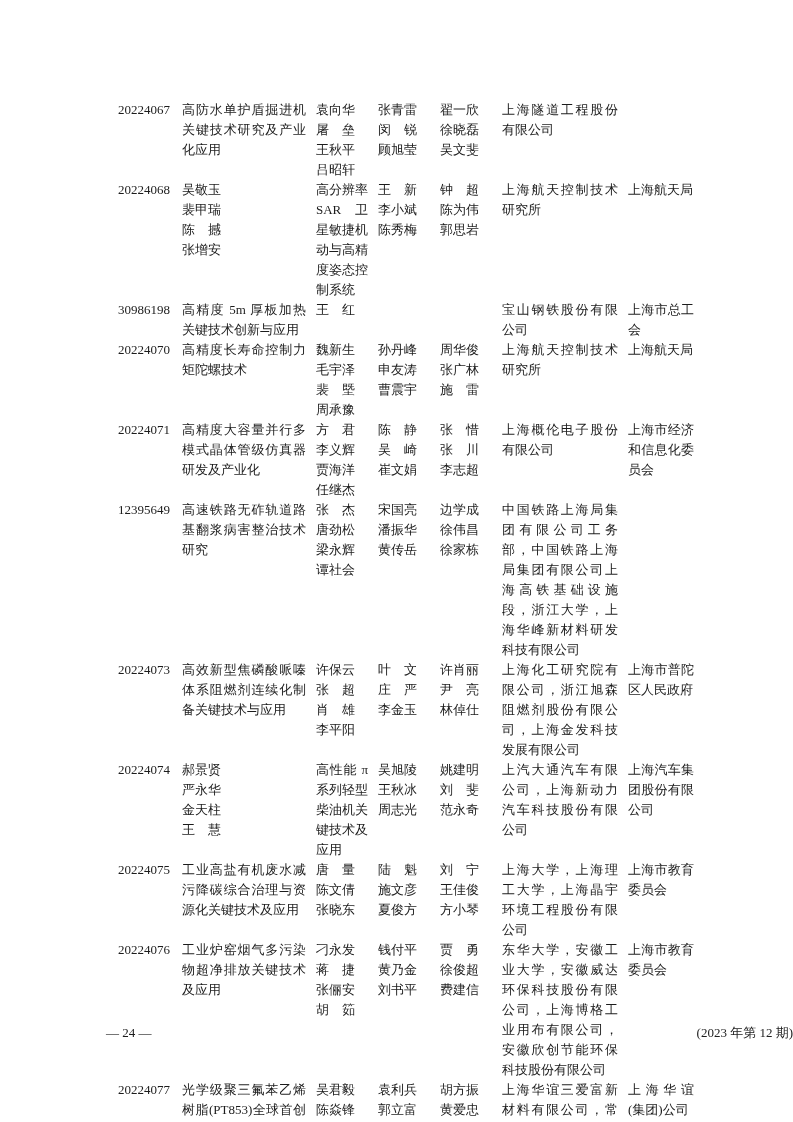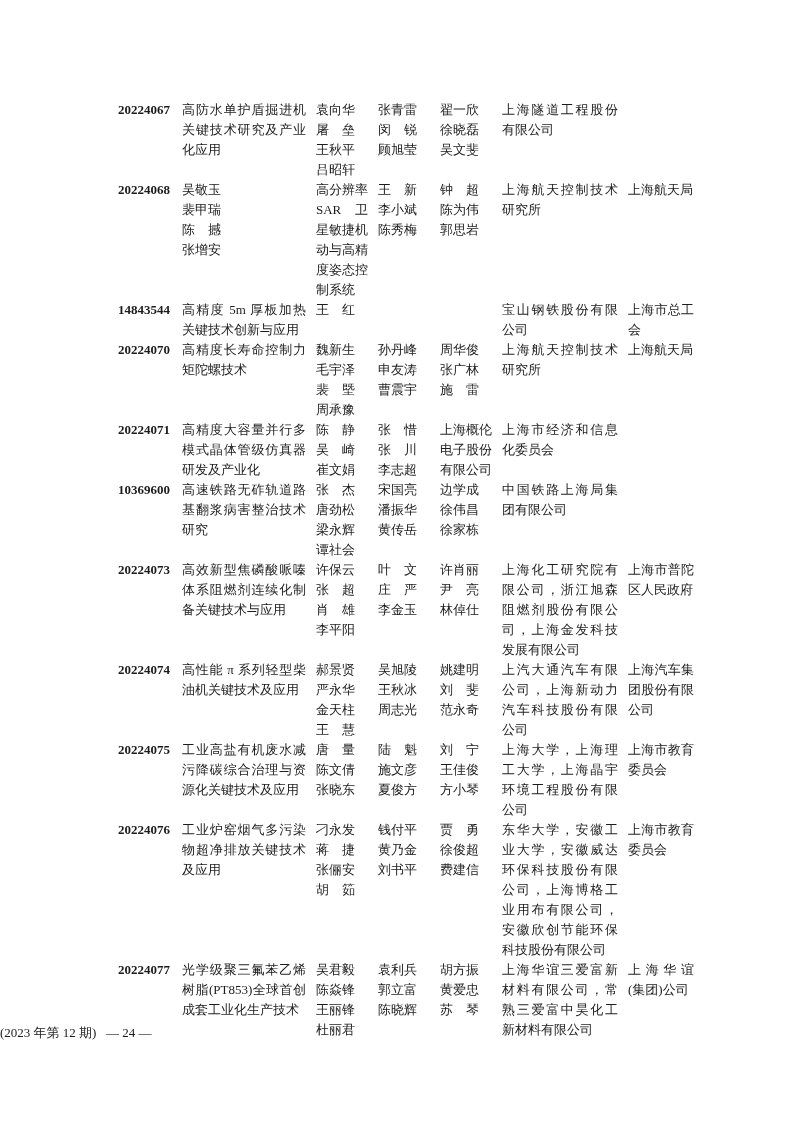--- a/index.html
+++ b/index.html
@@ -20,41 +20,41 @@
     display: grid;
     grid-template-columns: 54px 124px 52px 52px 52px 116px 66px;
     column-gap: 10px;
     align-items: start;
   }
   .cell {
     font-size: 13px;
     line-height: 20px;
     letter-spacing: 0;
   }
-  .id-cell { white-space: nowrap; font-weight: bold; }
+  .id-cell { white-space: nowrap; }
   .title-cell, .org-cell {
     text-align: justify;
     text-justify: inter-character;
   }
   .names-cell { white-space: pre-line; }
   .rec-cell {
     text-align: justify;
     text-justify: inter-character;
   }
   .footer-page-label {
     position: absolute;
     left: 106px; top: 1023px;
     font-size: 13px;
     line-height: 20px;
   }
   .footer-issue-label {
     position: absolute;
     left: 0; top: 1023px;
     width: 793px;
-    text-align: left;
+    text-align: right;
     font-size: 13px;
     line-height: 20px;
   }
 </style>
 </head>
 <body>
 
 <div class="award-table">
 
   <div class="award-row">
@@ -84,21 +84,21 @@
 李小斌
 陈秀梅</div>
     <div class="cell names-cell">钟　超
 陈为伟
 郭思岩</div>
     <div class="cell org-cell">上海航天控制技术研究所</div>
     <div class="cell rec-cell">上海航天局</div>
   </div>
 
   <div class="award-row">
-    <div class="cell id-cell">14843544</div>
+    <div class="cell id-cell">30986198</div>
     <div class="cell title-cell">高精度 5m 厚板加热关键技术创新与应用</div>
     <div class="cell names-cell">王　红</div>
     <div class="cell names-cell"></div>
     <div class="cell names-cell"></div>
     <div class="cell org-cell">宝山钢铁股份有限公司</div>
     <div class="cell rec-cell">上海市总工会</div>
   </div>
 
   <div class="award-row">
     <div class="cell id-cell">20224070</div>
@@ -113,44 +113,48 @@
     <div class="cell names-cell">周华俊
 张广林
 施　雷</div>
     <div class="cell org-cell">上海航天控制技术研究所</div>
     <div class="cell rec-cell">上海航天局</div>
   </div>
 
   <div class="award-row">
     <div class="cell id-cell">20224071</div>
     <div class="cell title-cell">高精度大容量并行多模式晶体管级仿真器研发及产业化</div>
+    <div class="cell names-cell">方　君
+李义辉
+贾海洋
+任继杰</div>
     <div class="cell names-cell">陈　静
 吴　崎
 崔文娟</div>
     <div class="cell names-cell">张　惜
 张　川
 李志超</div>
     <div class="cell org-cell">上海概伦电子股份有限公司</div>
     <div class="cell rec-cell">上海市经济和信息化委员会</div>
   </div>
 
   <div class="award-row">
-    <div class="cell id-cell">10369600</div>
+    <div class="cell id-cell">12395649</div>
     <div class="cell title-cell">高速铁路无砟轨道路基翻浆病害整治技术研究</div>
     <div class="cell names-cell">张　杰
 唐劲松
 梁永辉
 谭社会</div>
     <div class="cell names-cell">宋国亮
 潘振华
 黄传岳</div>
     <div class="cell names-cell">边学成
 徐伟昌
 徐家栋</div>
-    <div class="cell rec-cell">中国铁路上海局集团有限公司</div>
+    <div class="cell org-cell">中国铁路上海局集团有限公司工务部，中国铁路上海局集团有限公司上海高铁基础设施段，浙江大学，上海华峰新材料研发科技有限公司</div>
   </div>
 
   <div class="award-row">
     <div class="cell id-cell">20224073</div>
     <div class="cell title-cell">高效新型焦磷酸哌嗪体系阻燃剂连续化制备关键技术与应用</div>
     <div class="cell names-cell">许保云
 张　超
 肖　雄
 李平阳</div>
     <div class="cell names-cell">叶　文
@@ -158,25 +162,25 @@
 李金玉</div>
     <div class="cell names-cell">许肖丽
 尹　亮
 林倬仕</div>
     <div class="cell org-cell">上海化工研究院有限公司，浙江旭森阻燃剂股份有限公司，上海金发科技发展有限公司</div>
     <div class="cell rec-cell">上海市普陀区人民政府</div>
   </div>
 
   <div class="award-row">
     <div class="cell id-cell">20224074</div>
-    <div class="cell title-cell">高性能 π 系列轻型柴油机关键技术及应用</div>
     <div class="cell names-cell">郝景贤
 严永华
 金天柱
 王　慧</div>
+    <div class="cell title-cell">高性能 π 系列轻型柴油机关键技术及应用</div>
     <div class="cell names-cell">吴旭陵
 王秋冰
 周志光</div>
     <div class="cell names-cell">姚建明
 刘　斐
 范永奇</div>
     <div class="cell org-cell">上汽大通汽车有限公司，上海新动力汽车科技股份有限公司</div>
     <div class="cell rec-cell">上海汽车集团股份有限公司</div>
   </div>
 

